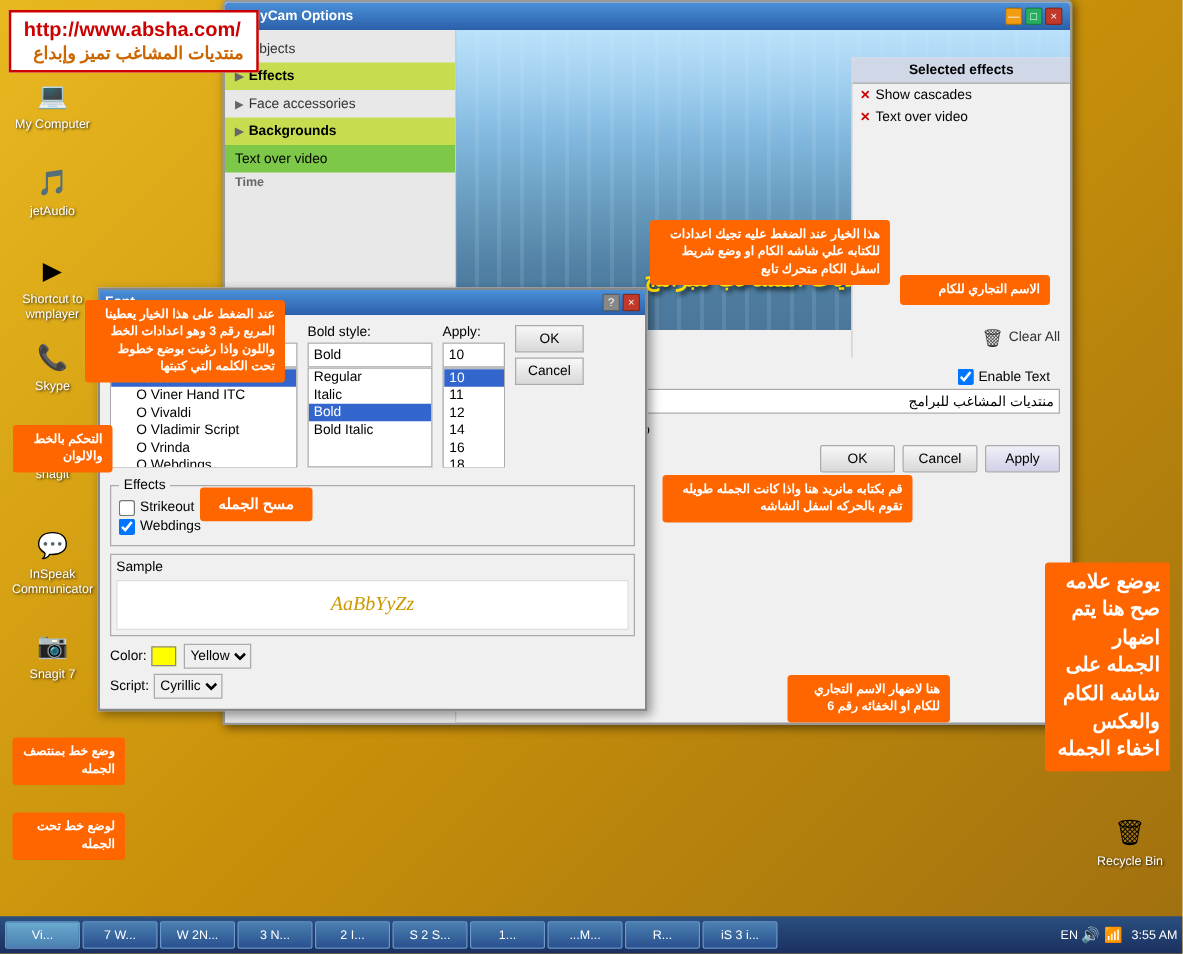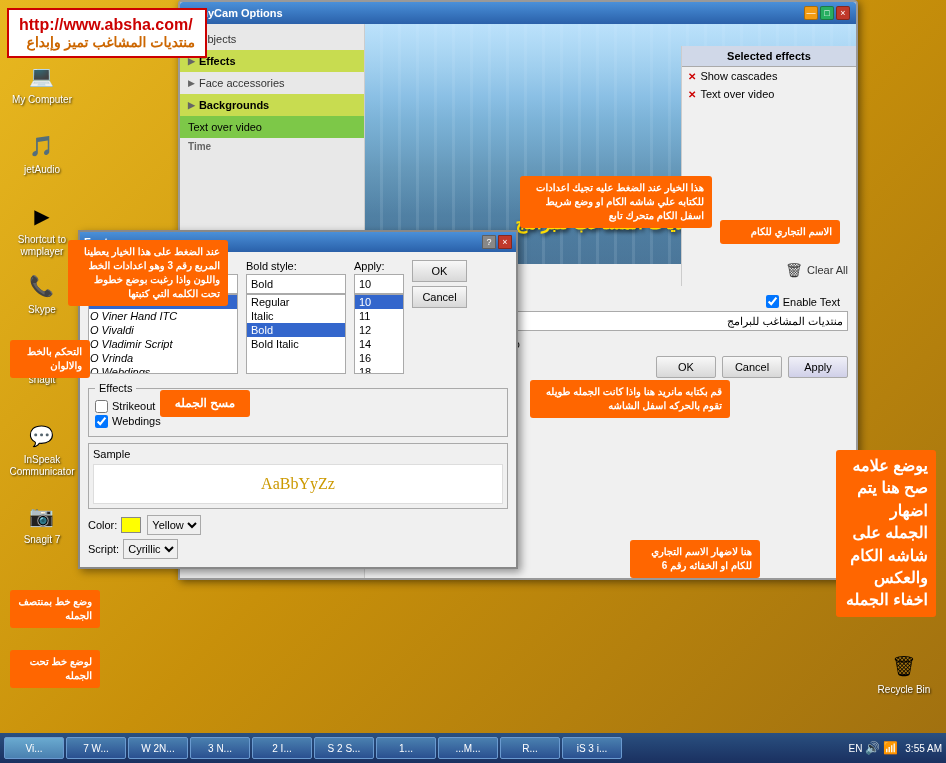--- a/index.html
+++ b/index.html
@@ -351,23 +351,22 @@
     }
     .font-listbox {
       width: 150px;
       height: 80px;
       border: 1px solid #aaa;
       overflow-y: auto;
       background: white;
       font-size: 11px;
     }
     .font-listbox div {
-      padding: 1px 1px;
-      cursor: pointer;
-      font-style: italic;
+      padding: 1px 20px;
+      cursor: pointer;
     }
     .font-listbox div.selected { background: #3366cc; color: white; }
 
     .style-listbox {
       width: 100px;
       height: 80px;
       border: 1px solid #aaa;
       overflow-y: auto;
       background: white;
       font-size: 11px;
@@ -437,20 +436,21 @@
       border: 1px solid #ddd;
       background: white;
       display: flex;
       align-items: center;
       justify-content: center;
       margin-top: 4px;
     }
     .sample-text {
       color: #cc9900;
       font-size: 16px;
+      font-style: italic;
       font-family: 'Times New Roman', serif;
     }
 
     .color-row {
       display: flex;
       align-items: center;
       gap: 4px;
       margin-bottom: 4px;
     }
     .color-row label { font-size: 11px; }

